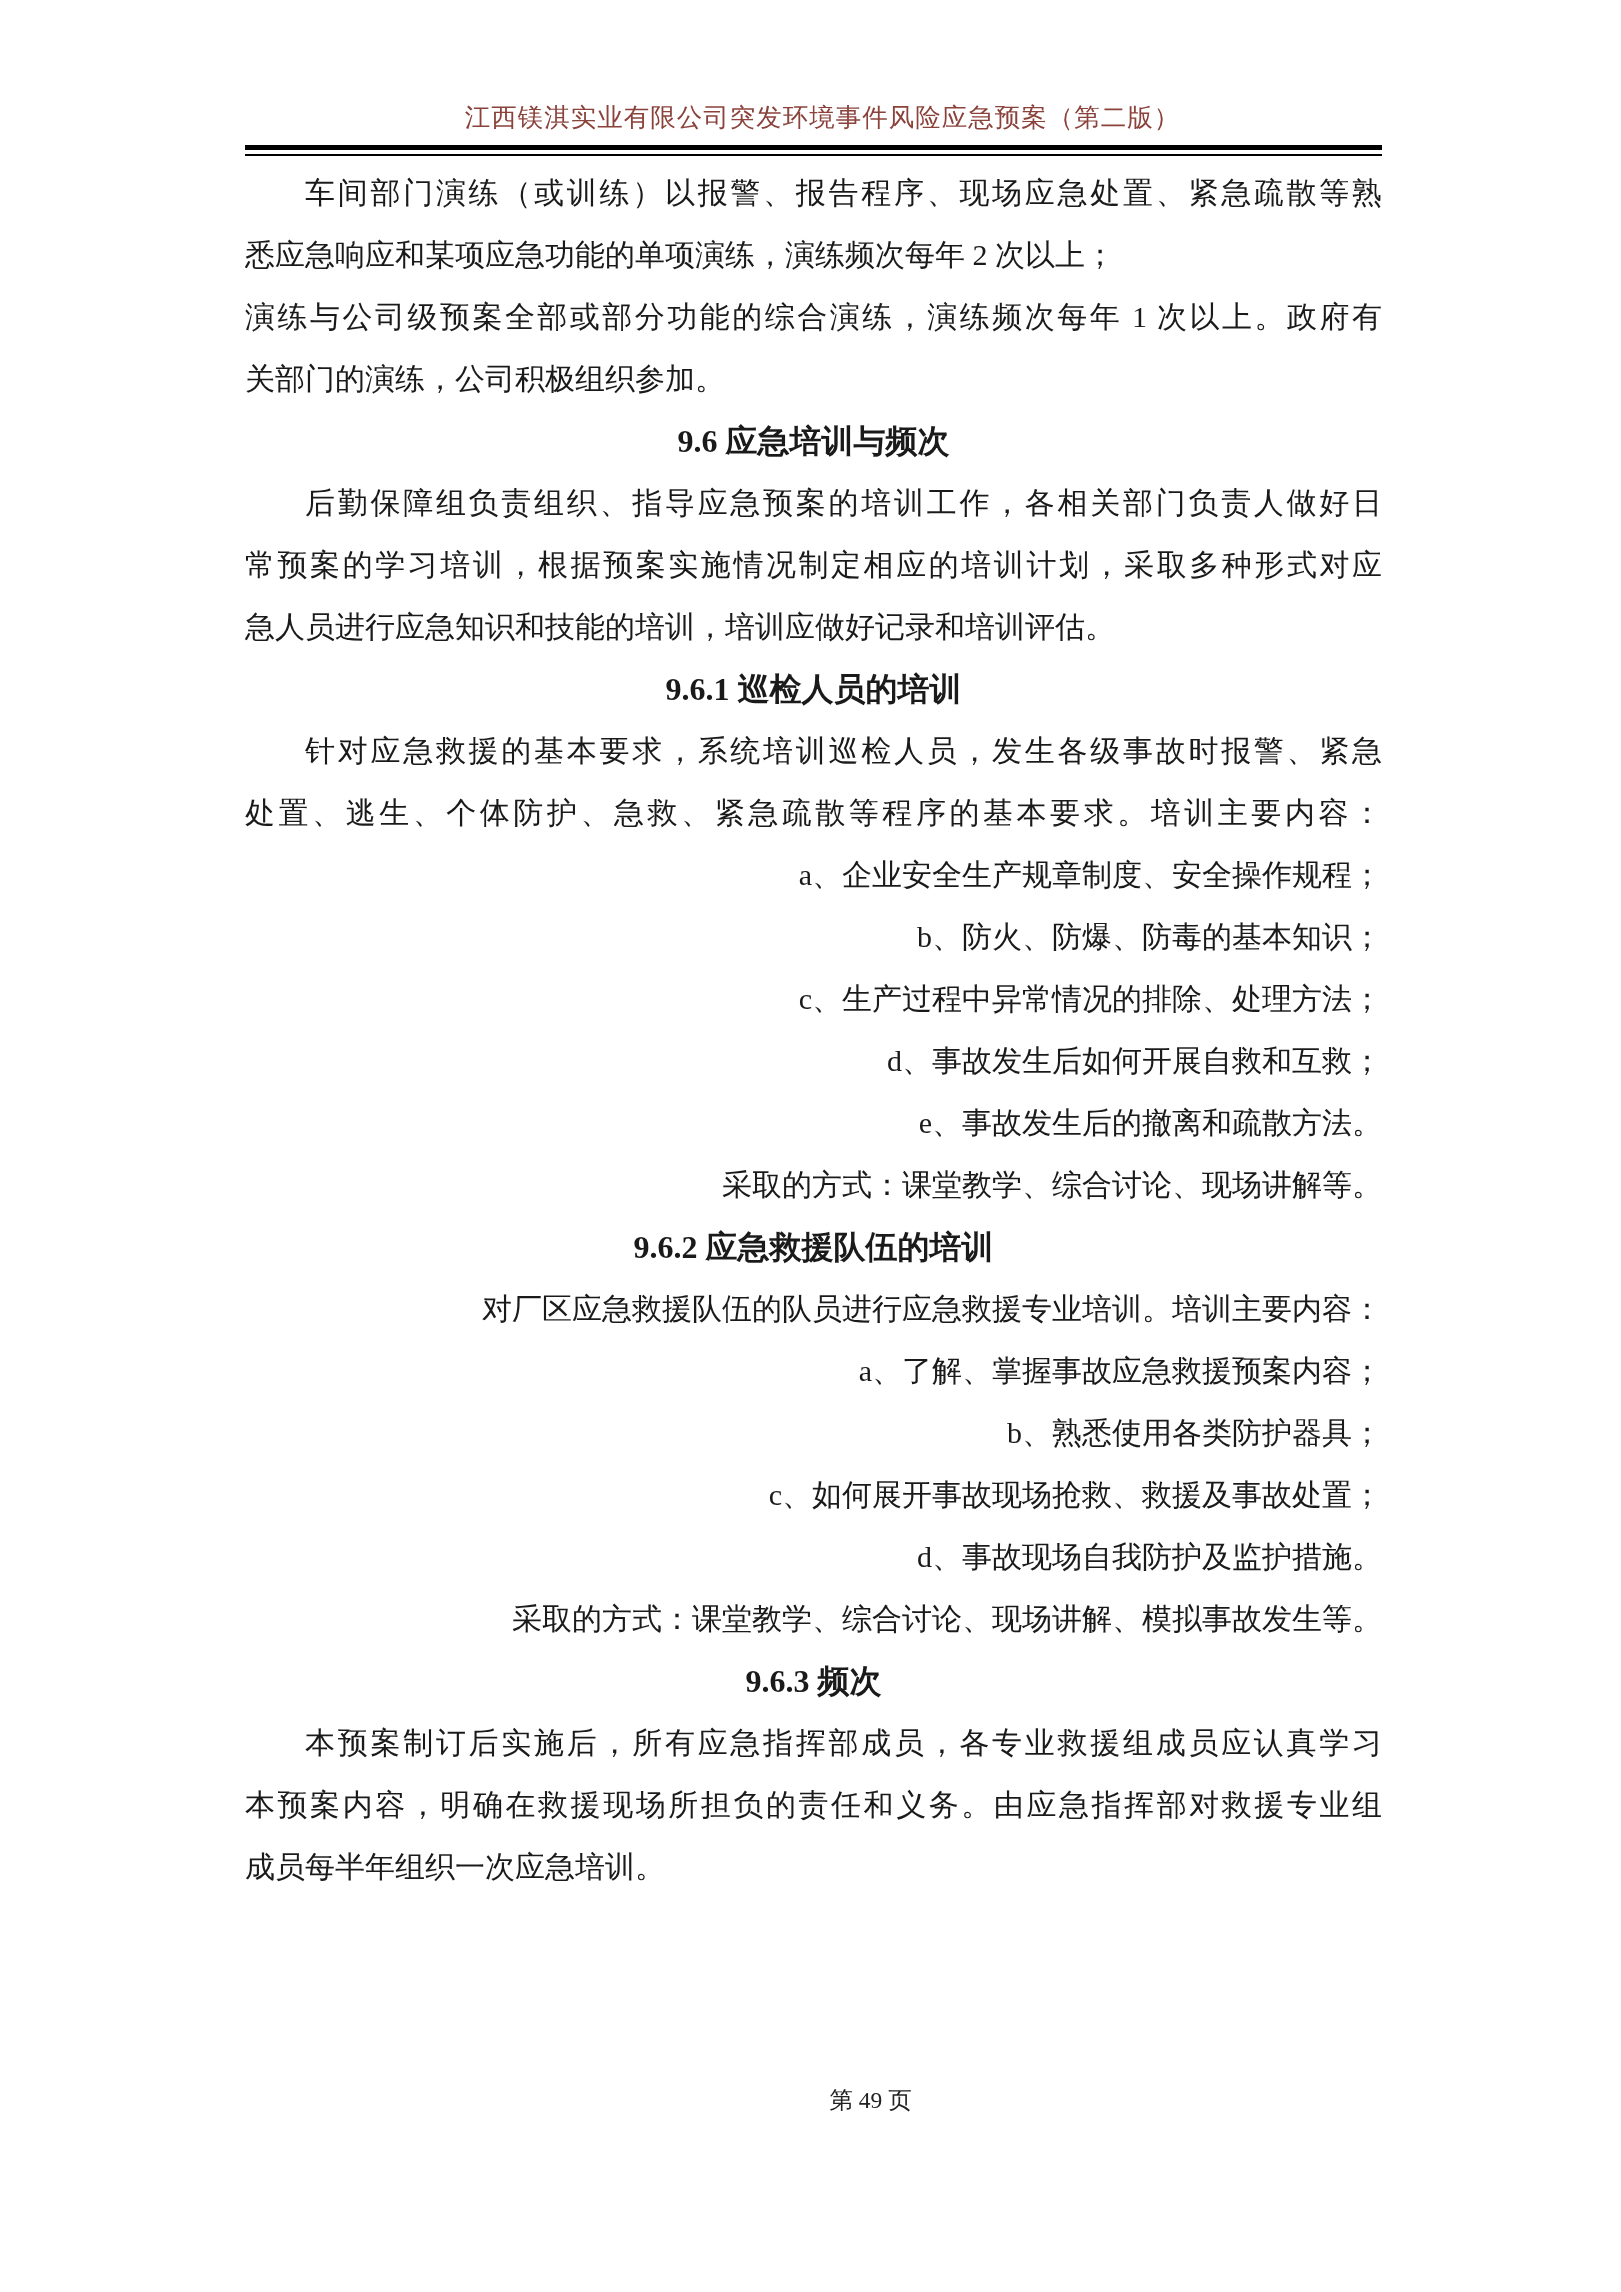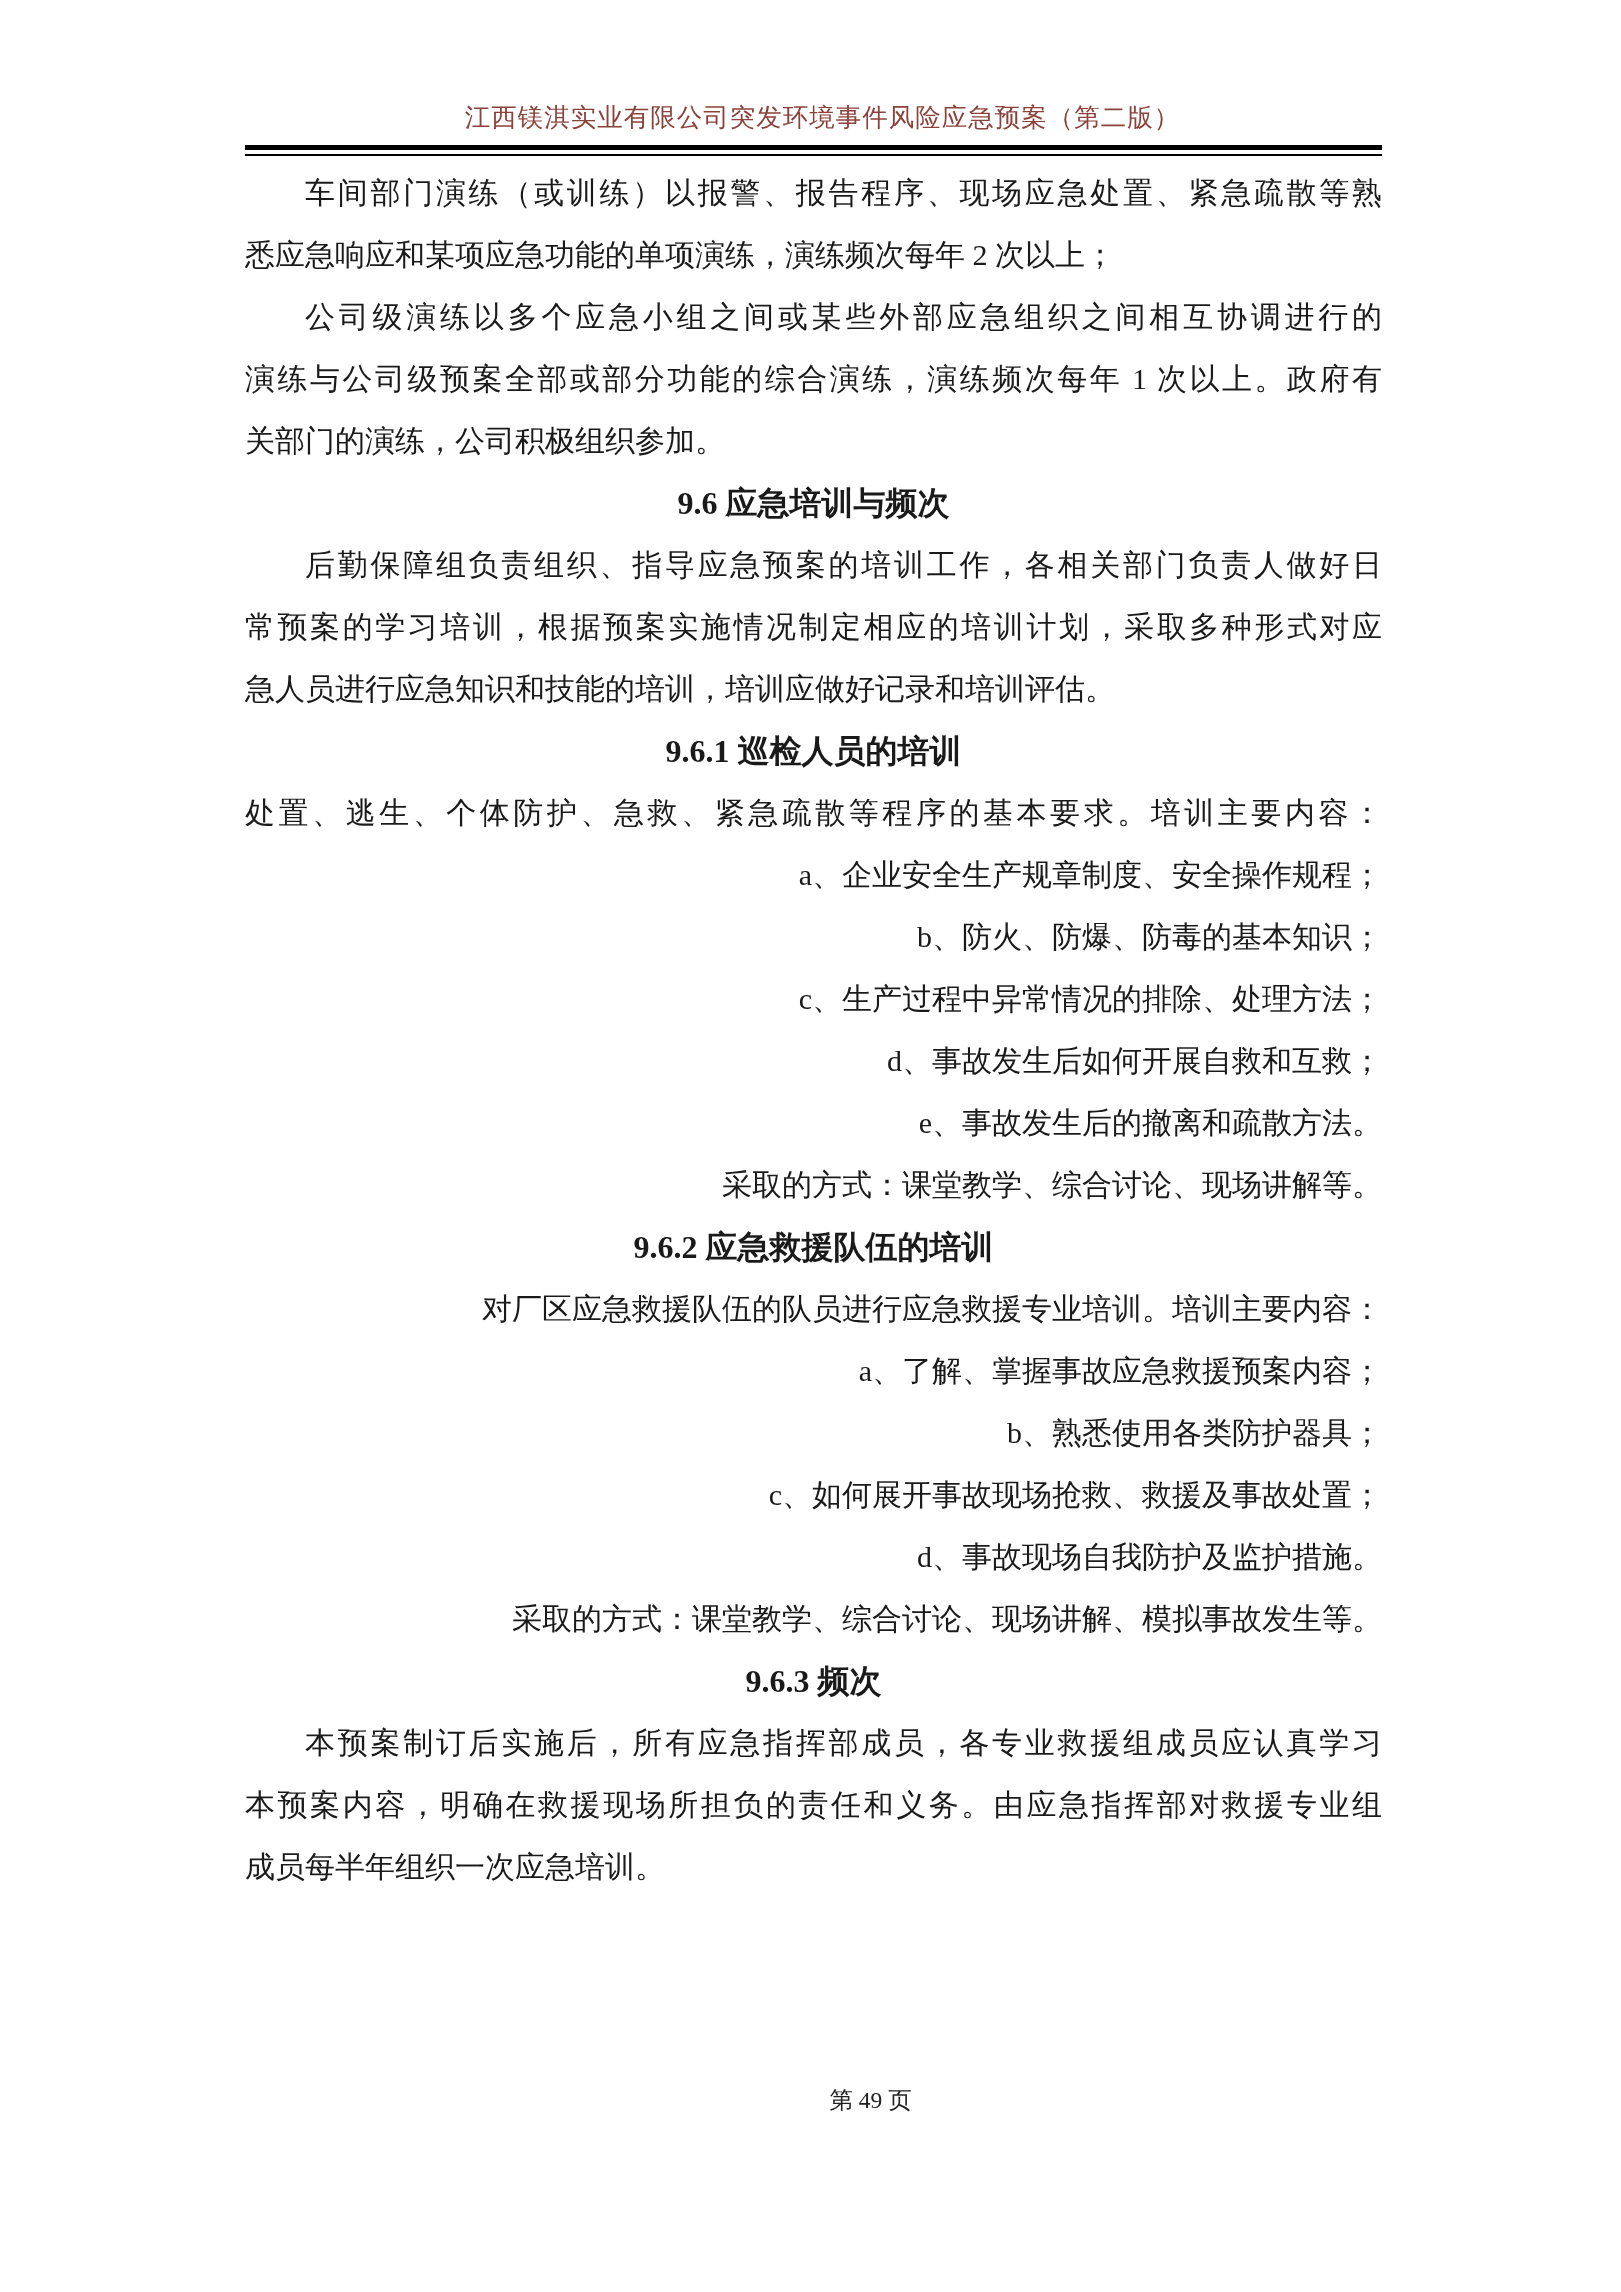--- a/index.html
+++ b/index.html
@@ -72,28 +72,28 @@
 </head>
 <body>
 
 <div class="page">
   <div class="header-title">江西镁淇实业有限公司突发环境事件风险应急预案（第二版）</div>
   <div class="header-rule"></div>
 
   <div class="content">
       <div class="line indent fill">车间部门演练（或训练）以报警、报告程序、现场应急处置、紧急疏散等熟</div>
       <div class="line">悉应急响应和某项应急功能的单项演练，演练频次每年 2 次以上；</div>
-      <div class="line indent fill">公司级演练以多个应急小组之间或某些外部应急组织之间相互协调进行的</div>
       <div class="line fill">演练与公司级预案全部或部分功能的综合演练，演练频次每年 1 次以上。政府有</div>
       <div class="line">关部门的演练，公司积极组织参加。</div>
       <div class="line heading">9.6 应急培训与频次</div>
       <div class="line indent fill">后勤保障组负责组织、指导应急预案的培训工作，各相关部门负责人做好日</div>
       <div class="line fill">常预案的学习培训，根据预案实施情况制定相应的培训计划，采取多种形式对应</div>
       <div class="line">急人员进行应急知识和技能的培训，培训应做好记录和培训评估。</div>
       <div class="line heading">9.6.1 巡检人员的培训</div>
+      <div class="line indent fill">针对应急救援的基本要求，系统培训巡检人员，发生各级事故时报警、紧急</div>
       <div class="line fill">处置、逃生、个体防护、急救、紧急疏散等程序的基本要求。培训主要内容：</div>
       <div class="line indent">a、企业安全生产规章制度、安全操作规程；</div>
       <div class="line indent">b、防火、防爆、防毒的基本知识；</div>
       <div class="line indent">c、生产过程中异常情况的排除、处理方法；</div>
       <div class="line indent">d、事故发生后如何开展自救和互救；</div>
       <div class="line indent">e、事故发生后的撤离和疏散方法。</div>
       <div class="line indent">采取的方式：课堂教学、综合讨论、现场讲解等。</div>
       <div class="line heading">9.6.2 应急救援队伍的培训</div>
       <div class="line indent">对厂区应急救援队伍的队员进行应急救援专业培训。培训主要内容：</div>
       <div class="line indent">a、了解、掌握事故应急救援预案内容；</div>

